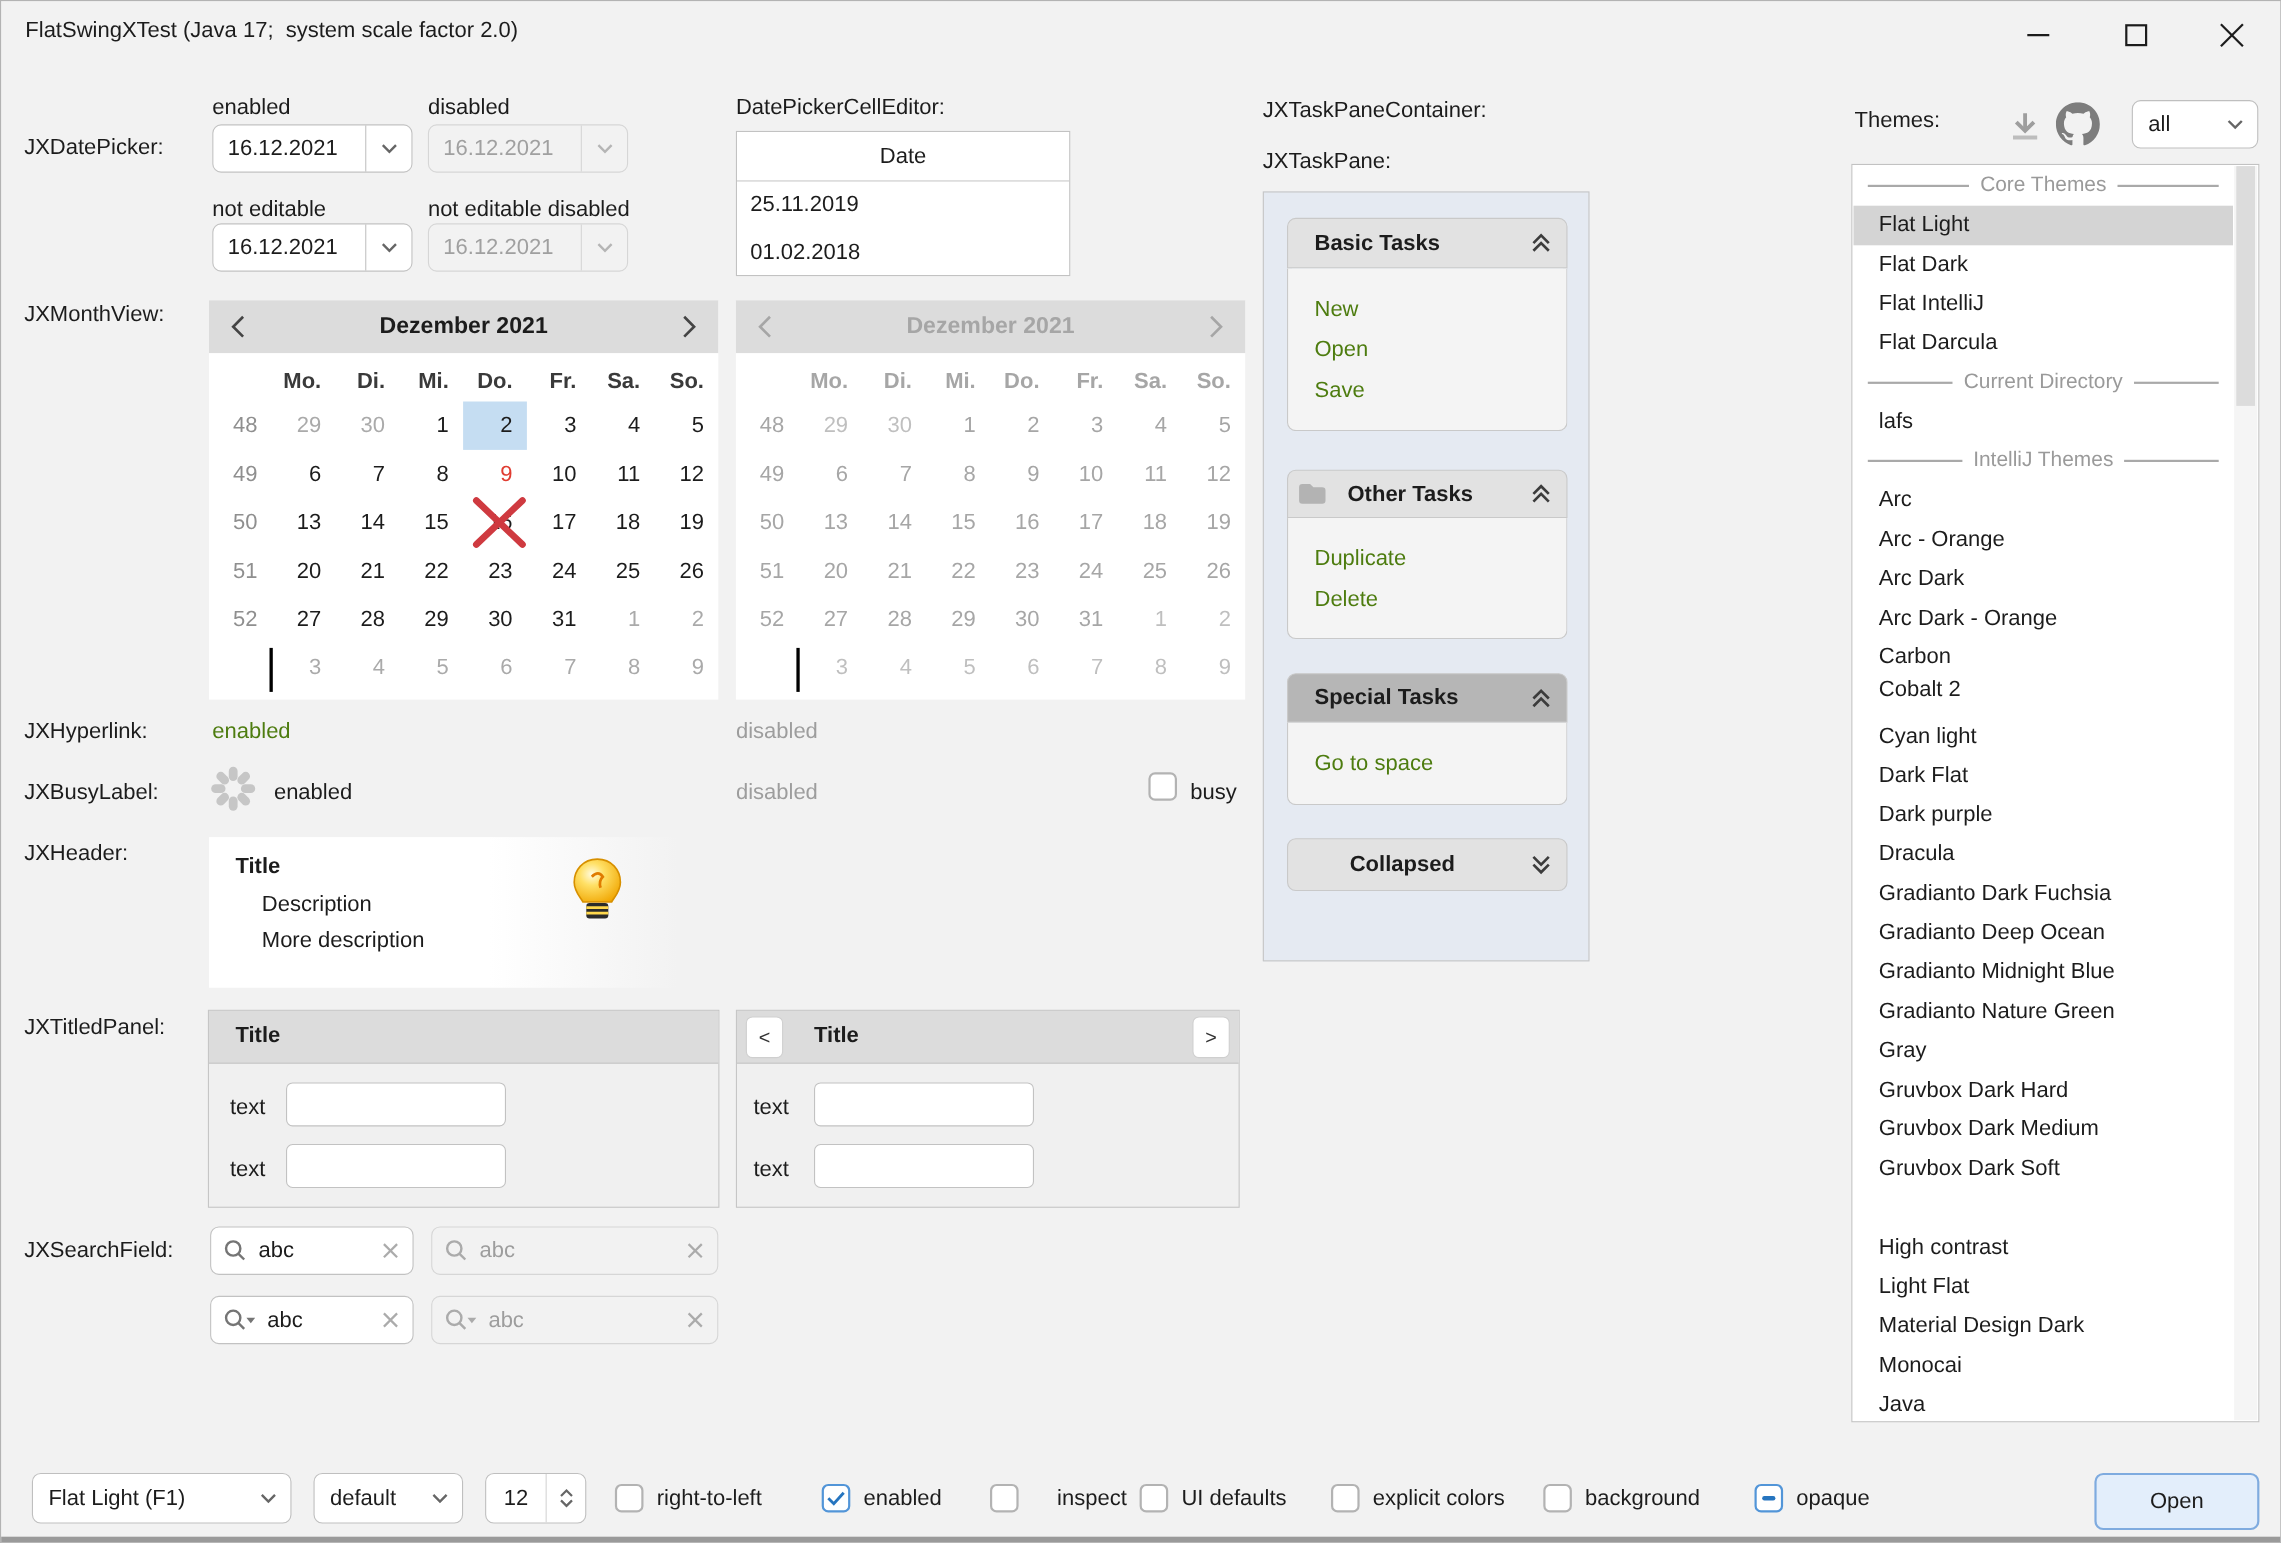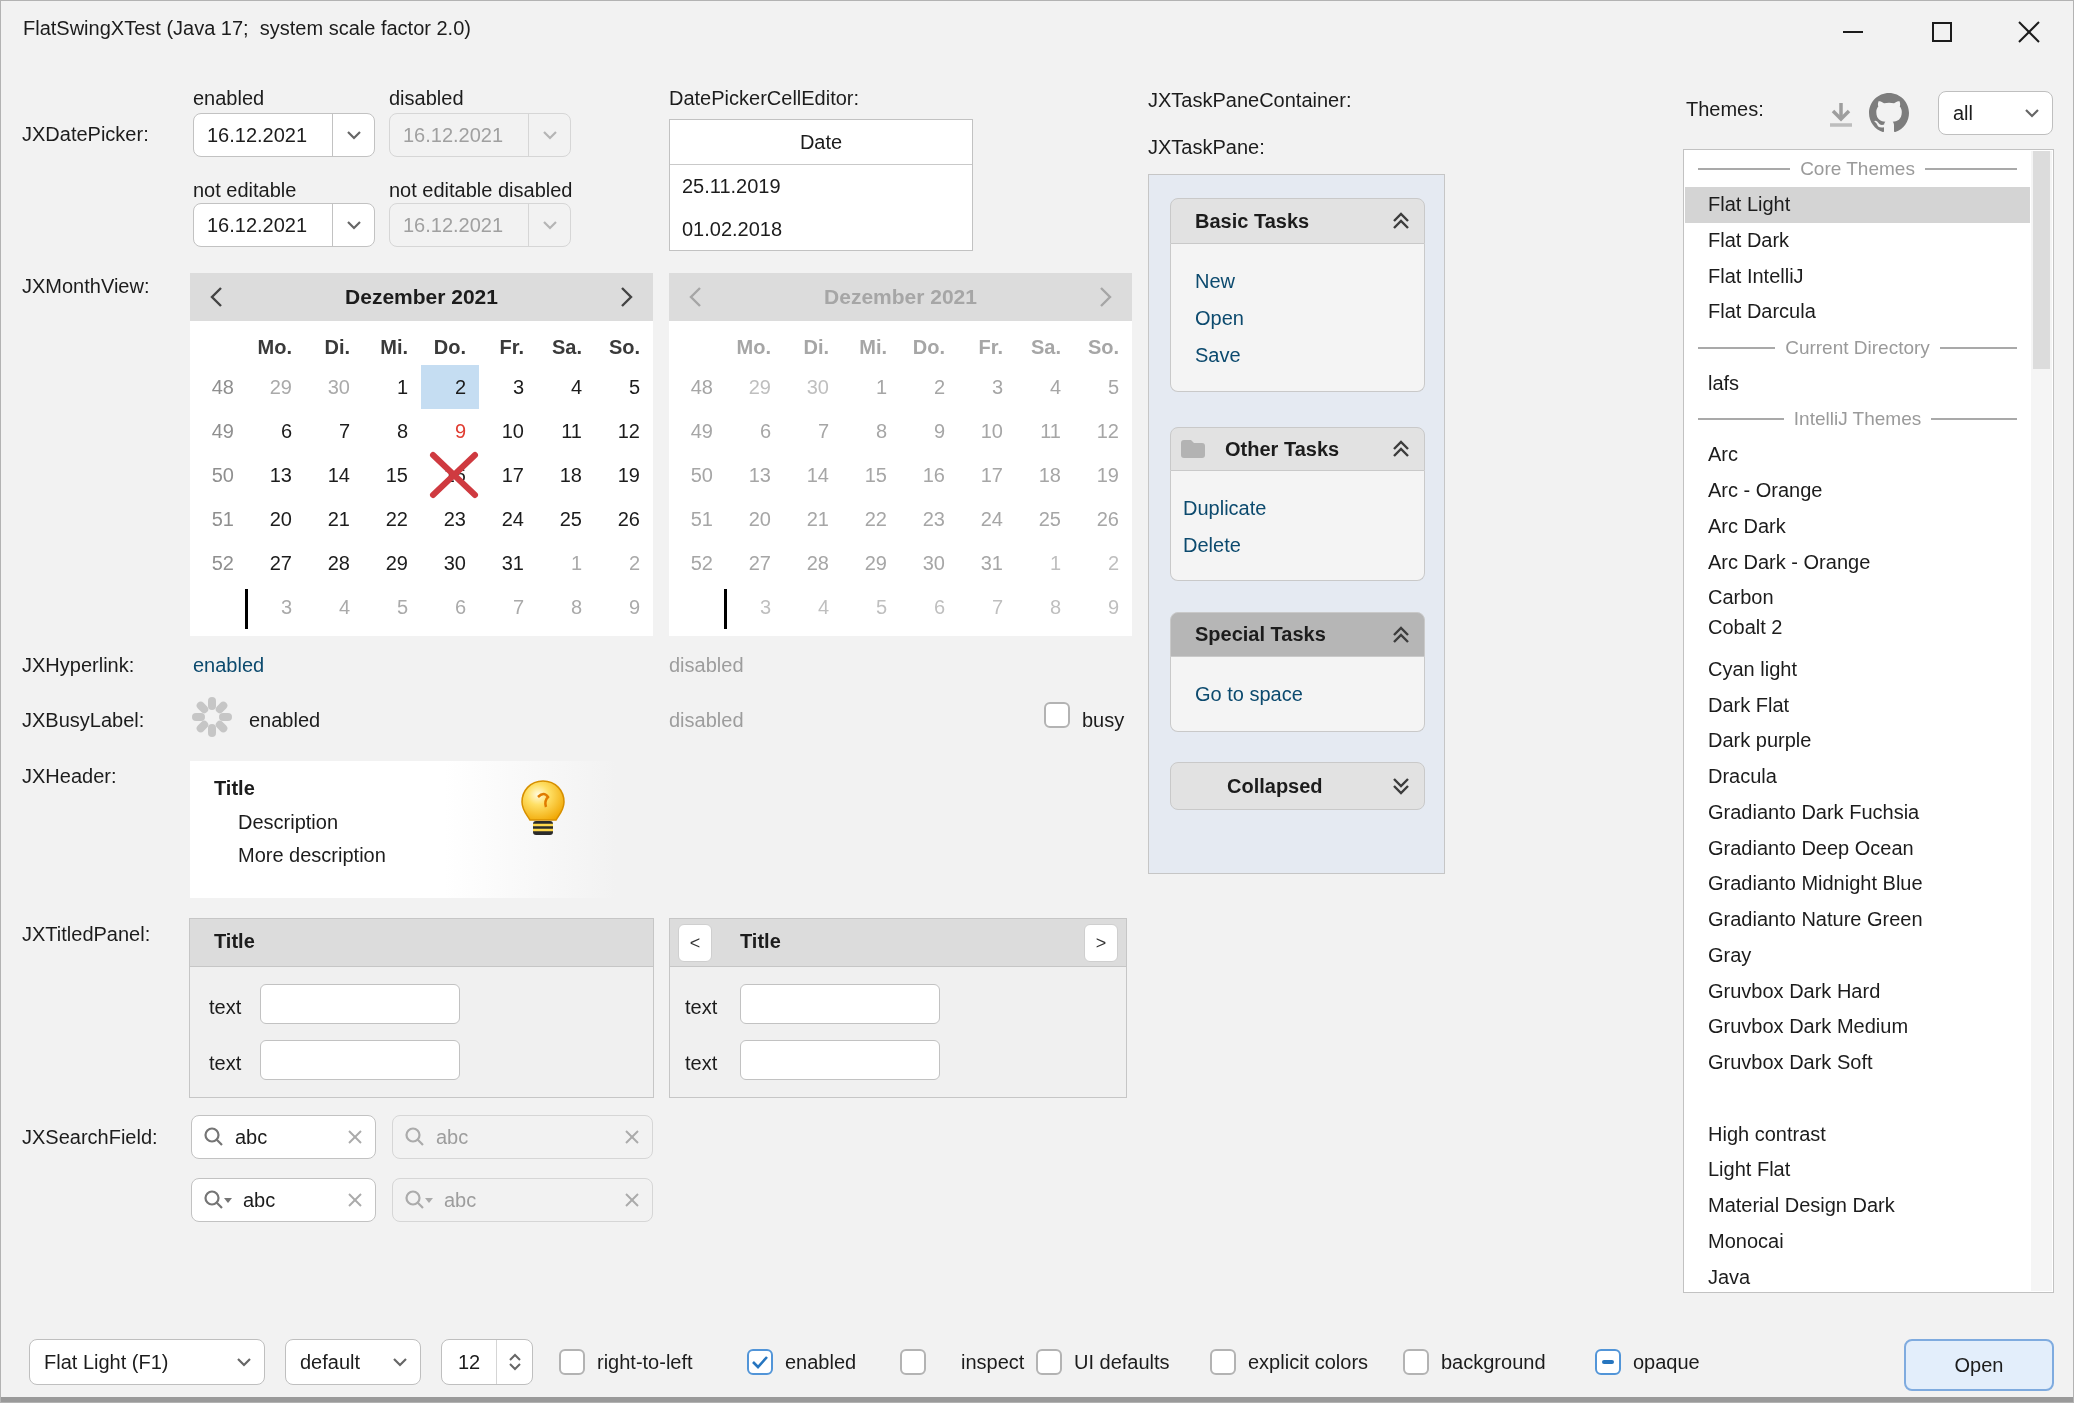--- a/index.html
+++ b/index.html
@@ -10,21 +10,21 @@
     font-family: "Liberation Sans", sans-serif;
     font-size: 20px;
     color: #1c1c1c;
     overflow: hidden;
     border: 1px solid #b3b3b3;
   }
   .abs { position: absolute; }
   .lbl { line-height: 26px; white-space: nowrap; }
   .bold { font-weight: 700; }
   .muted-text { color: #9d9d9d; }
-  .link { color: #0c4a6e; cursor: pointer; white-space: nowrap; }
+  .link { color: #4d7c0f; cursor: pointer; white-space: nowrap; }
 
   
   .titlebar { position:absolute; left:0; top:0; width:2074px; height:60px; }
   .title-text { position:absolute; left:22px; top:16px; white-space:pre; }
   .win-btn { position:absolute; top:8px; width:46px; height:46px; display:flex; align-items:center; justify-content:center; }
 
   
   .field { background:#fff; border:1px solid #c2c2c2; border-radius:8px; }
   .field.disabled { background:#f2f2f2; border-color:#d6d6d6; color:#a0a0a0; }
   .datepicker { display:flex; align-items:stretch; width:182px; height:44px; }
@@ -490,21 +490,21 @@
         </svg>
       </span>
       <span style="margin-left: 18px;">Other Tasks</span>
       <span class="tp-chevron">
         <svg width="22" height="20">
           <polyline points="4,10 11,3 18,10" fill="none" stroke="#3c3c3c" stroke-width="2.4"></polyline>
           <polyline points="4,17 11,10 18,17" fill="none" stroke="#3c3c3c" stroke-width="2.4"></polyline>
         </svg>
       </span>
     </div>
-    <div class="tp-body" style="top: 296px; height: 110px; padding-left: 12px;">
+    <div class="tp-body" style="top: 296px; height: 110px;">
       <span class="link">Duplicate</span>
       <span class="link">Delete</span>
     </div>
     <div class="tp-head special" style="top: 437px; height: 45px;">
       <span style="margin-left: 24px;">Special Tasks</span>
       <span class="tp-chevron">
         <svg width="22" height="20">
           <polyline points="4,10 11,3 18,10" fill="none" stroke="#3c3c3c" stroke-width="2.4"></polyline>
           <polyline points="4,17 11,10 18,17" fill="none" stroke="#3c3c3c" stroke-width="2.4"></polyline>
         </svg>

